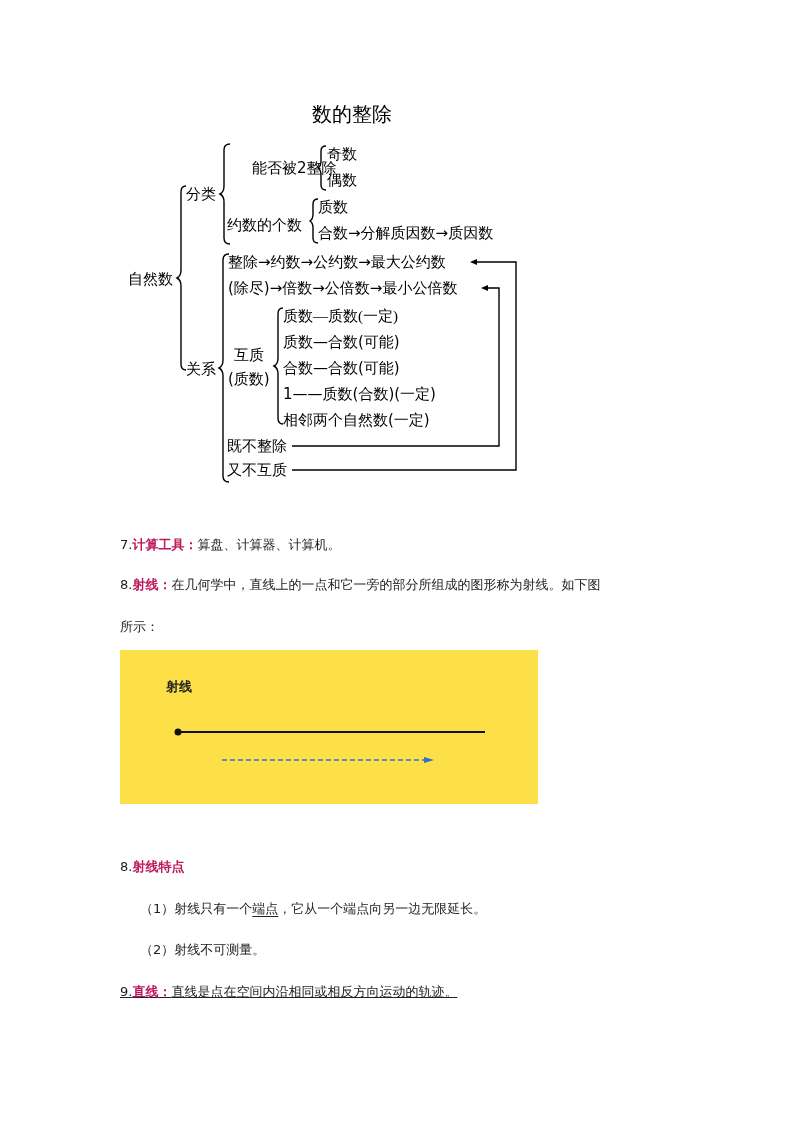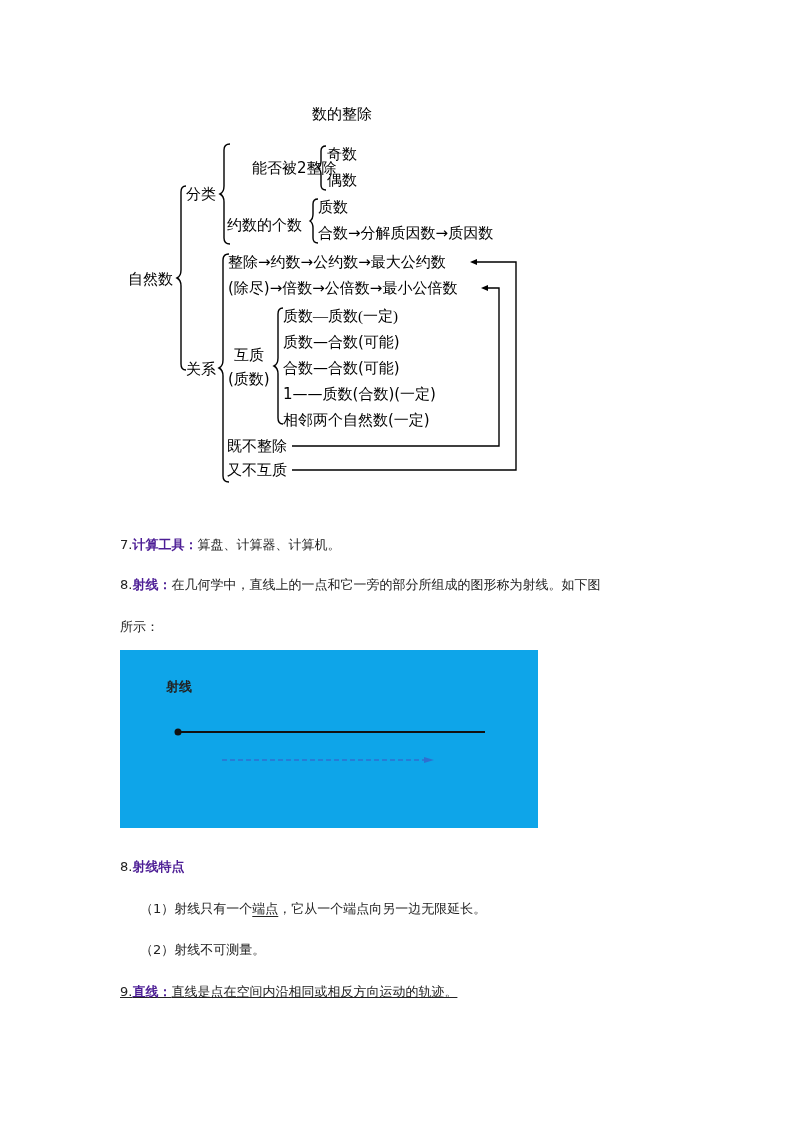--- a/index.html
+++ b/index.html
@@ -1,24 +1,24 @@
 <!DOCTYPE html>
 <html><head>
 <meta charset="utf-8">
 <style>
   html, body { margin: 0; padding: 0; background: #ffffff; }
   body { width: 793px; height: 1122px; position: relative; overflow: hidden;
          font-family: "DejaVu Sans", "Liberation Sans", sans-serif; color: #111; }
   .abs { position: absolute; white-space: nowrap; }
   .diag { font-size: 15px; line-height: 18px; color: #000; }
-  .title { font-size: 15px; }
+  .title { font-size: 20px; }
   svg.lines { position: absolute; left: 0; top: 0; }
   .para { font-size: 13px; color: #222; }
-  .para b { font-weight: bold; color: #4c1d95; }
-  .ray-box { position: absolute; left: 120px; top: 650px; width: 418px; height: 178px; background: #0ea5e9; }
+  .para b { font-weight: bold; color: #be185d; }
+  .ray-box { position: absolute; left: 120px; top: 650px; width: 418px; height: 154px; background: #fde047; }
   .ray-label { position: absolute; left: 46px; top: 28px; font-size: 13px; font-weight: bold; color: #222; }
   .ul { text-decoration: underline; text-underline-offset: 3px; }
 </style>
 </head>
 <body>
 
 <div class="abs diag title" style="left:312px; top:105px;">数的整除</div>
 
 <svg class="lines" width="793" height="520">
   <g fill="none" stroke="#000" stroke-width="1.4">

